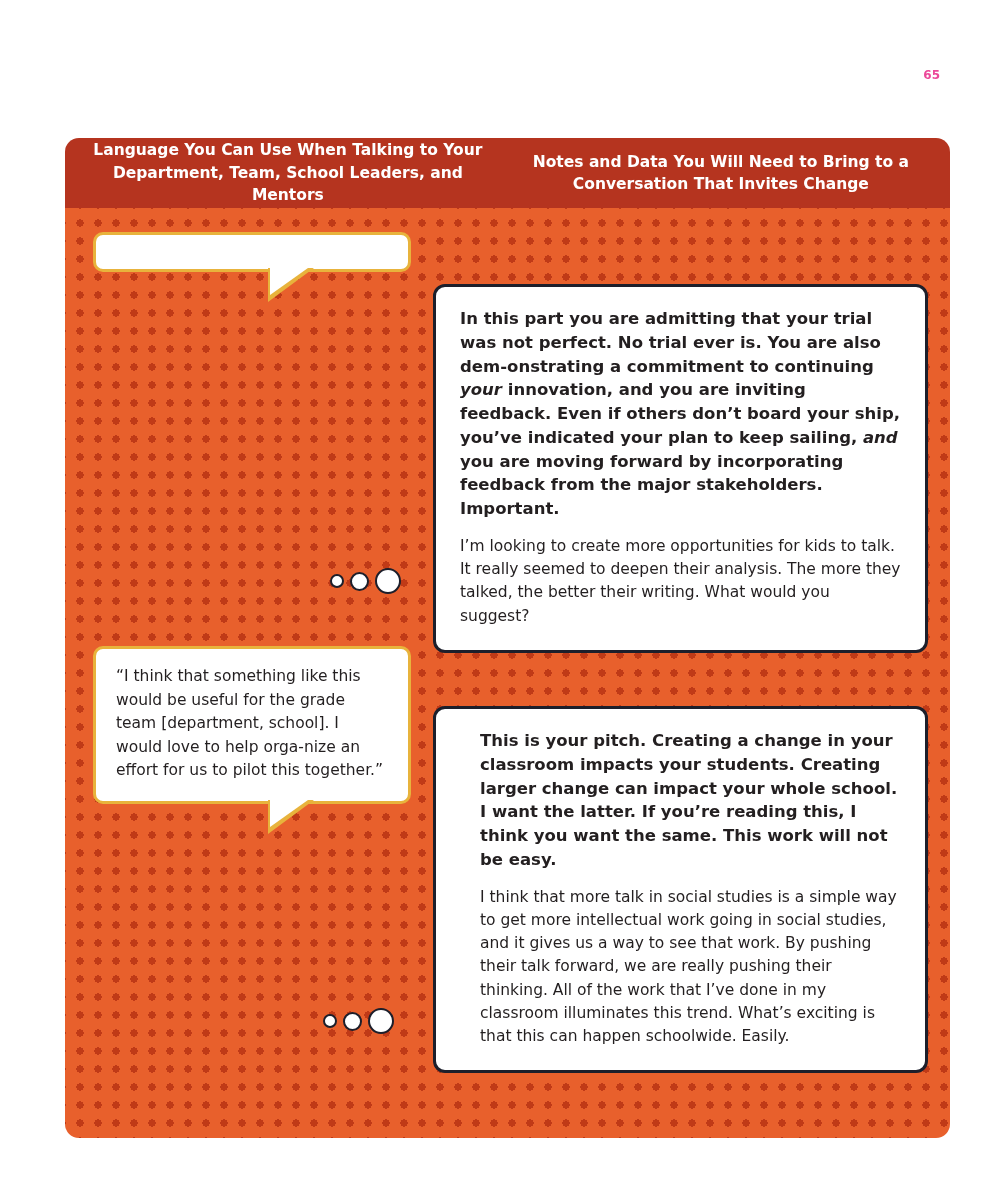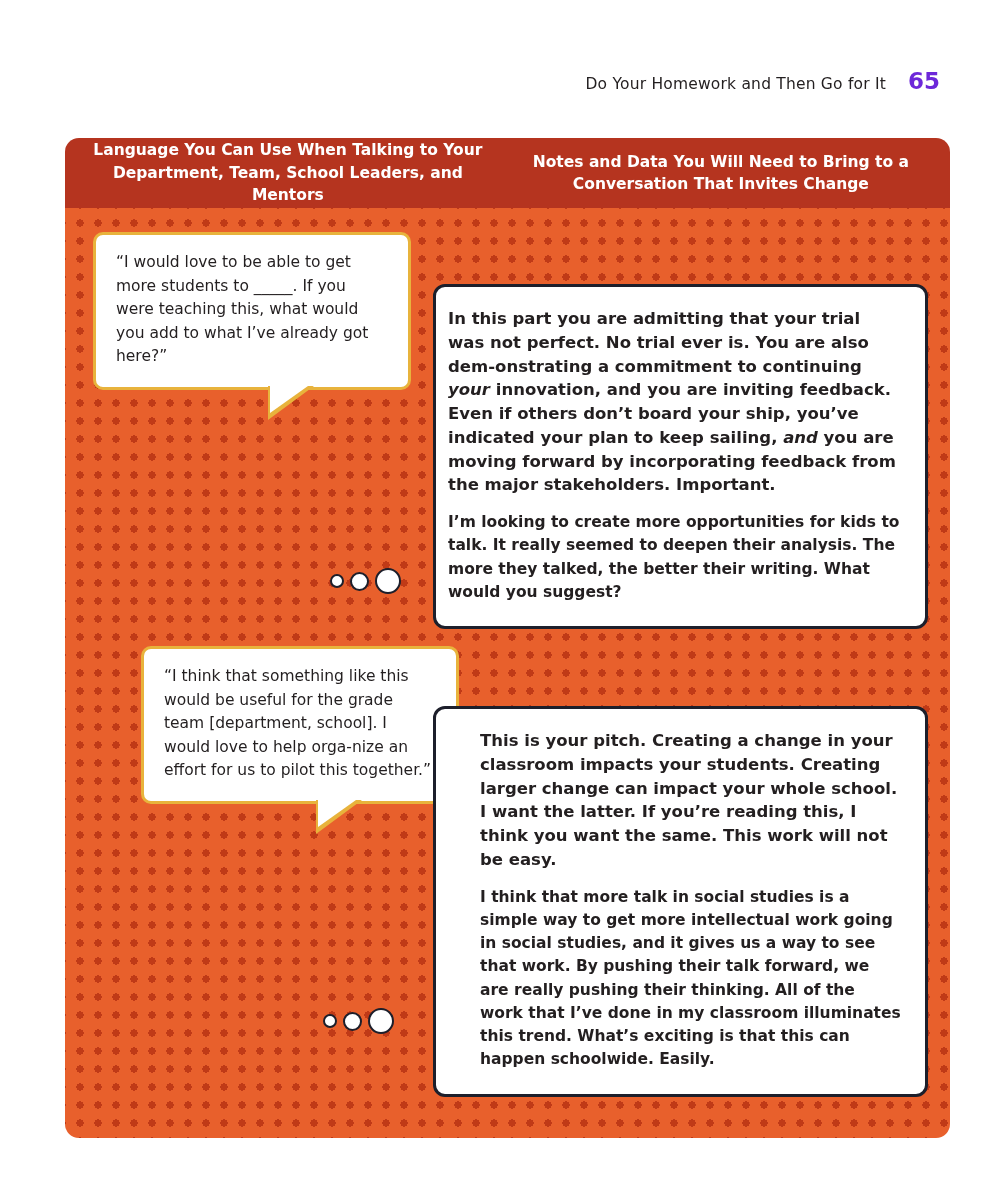--- a/index.html
+++ b/index.html
@@ -25,23 +25,23 @@
     gap: 22px;
   }
   .running-head .rh-title {
     font-family: "DejaVu Sans", sans-serif;
     font-size: 15.5px;
     color: #231f20;
     letter-spacing: 0.2px;
   }
   .running-head .rh-page {
     font-family: "DejaVu Sans", sans-serif;
-    font-size: 23px;
+    font-size: 12px;
     font-weight: bold;
-    color: #6d28d9;
+    color: #ec4899;
   }
 
   
   .figure {
     position: absolute;
     left: 65px;
     top: 138px;
     width: 885px;
     height: 1000px;
   }
@@ -112,21 +112,21 @@
   }
   .tail-inner {
     border-left: 38px solid #ffffff;
     border-top: 0 solid transparent;
     border-bottom: 27px solid transparent;
     left: 174px;
     bottom: -26px;
   }
 
   #bubble-1 { left: 28px; top: 24px; width: 318px; }
-  #bubble-2 { left: 28px; top: 438px; width: 318px; margin-left: 48px; }
+  #bubble-2 { left: 28px; top: 438px; width: 318px; }
 
   
   .tail-dots {
     position: absolute;
     display: flex;
     align-items: center;
     gap: 6px;
   }
   .tail-dots .d {
     background: #ffffff;
@@ -143,56 +143,53 @@
   .note {
     position: absolute;
     background: #ffffff;
     border: 3.5px solid #1d1f2b;
     border-radius: 12px;
     box-sizing: border-box;
     padding: 20px 24px 22px 24px;
     font-family: "DejaVu Sans", sans-serif;
     color: #231f20;
   }
-  #note-1 { left: 368px; top: 76px;  width: 495px; padding-left: 12px; }
+  #note-1 { left: 368px; top: 76px;  width: 495px; }
   #note-2 { left: 368px; top: 498px; width: 495px; padding-left: 44px; }
 
   .note p { margin: 0; }
   .note p.bold-block {
     font-weight: bold;
     font-size: 16.5px;
     line-height: 1.44;
     margin-bottom: 14px;
   }
   .note p.plain-block {
     font-size: 15.5px;
     line-height: 1.5;
-    font-weight: bold;
   }
   .note em { font-style: italic; }
 </style>
 </head>
 <body>
 
 <div class="running-head">
-  <span class="rh-title">Do Your Homework and Then Go for It</span>
   <span class="rh-page">65</span>
 </div>
 
 <div class="figure">
 
   <div class="header-bar">
     <div class="header-col left">Language You Can Use When Talking to Your Department, Team, School Leaders, and Mentors</div>
     <div class="header-col right">Notes and Data You Will Need to Bring to a Conversation That Invites Change</div>
   </div>
 
   <div class="dot-panel">
 
     <div class="bubble" id="bubble-1">
-      <span>“I would love to be able to get more students to _____. If you were teaching this, what would you add to what I’ve already got here?”</span>
       <span class="tail tail-outer"></span>
       <span class="tail tail-inner"></span>
     </div>
 
     <div class="tail-dots" id="dots-1">
       <span class="d d1"></span>
       <span class="d d2"></span>
       <span class="d d3"></span>
     </div>
 

